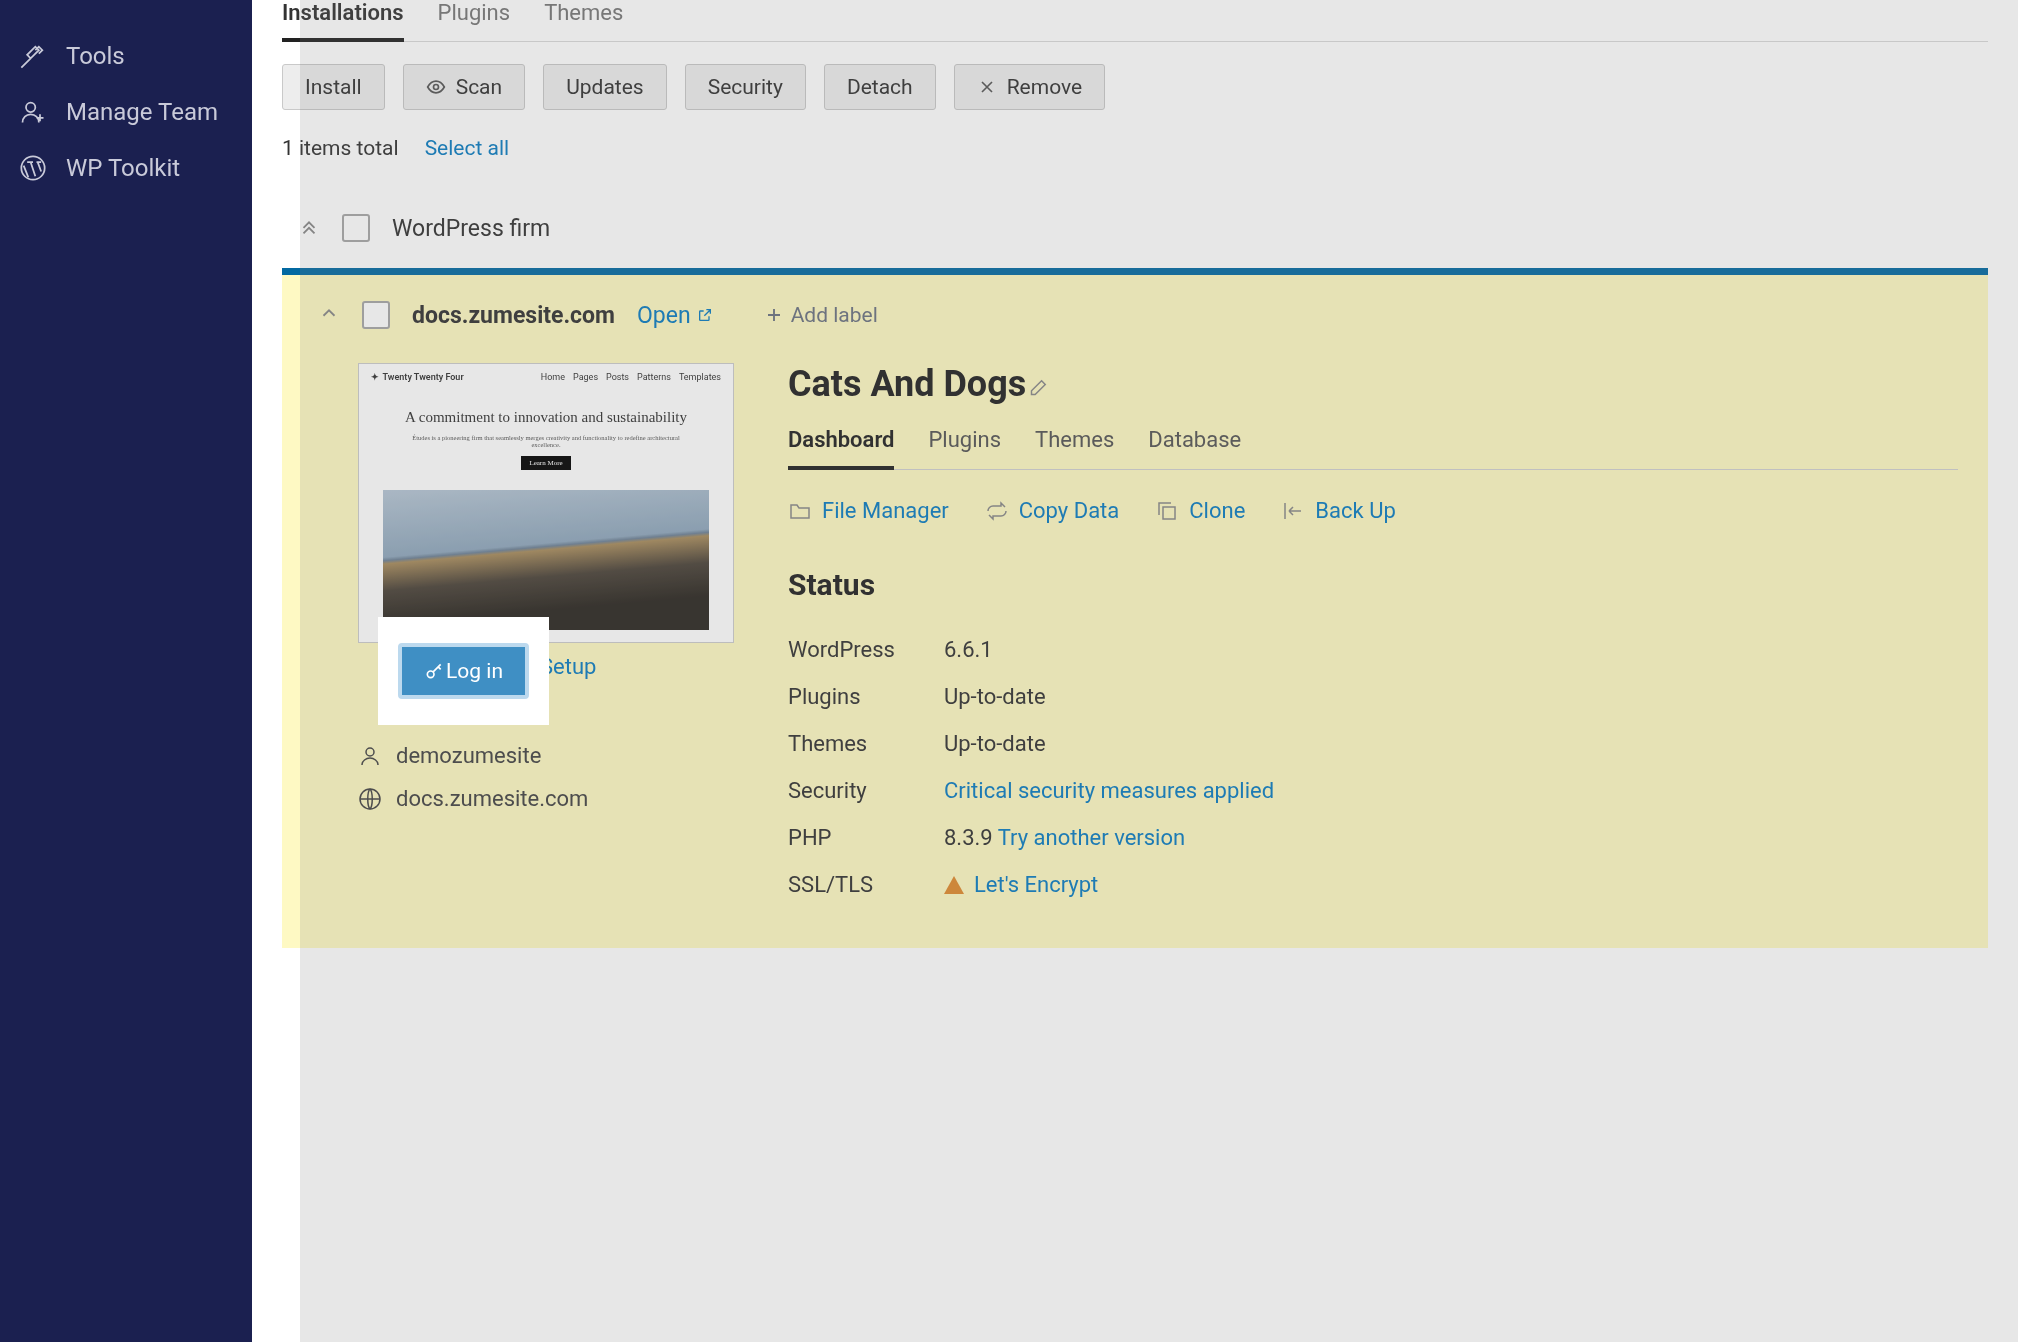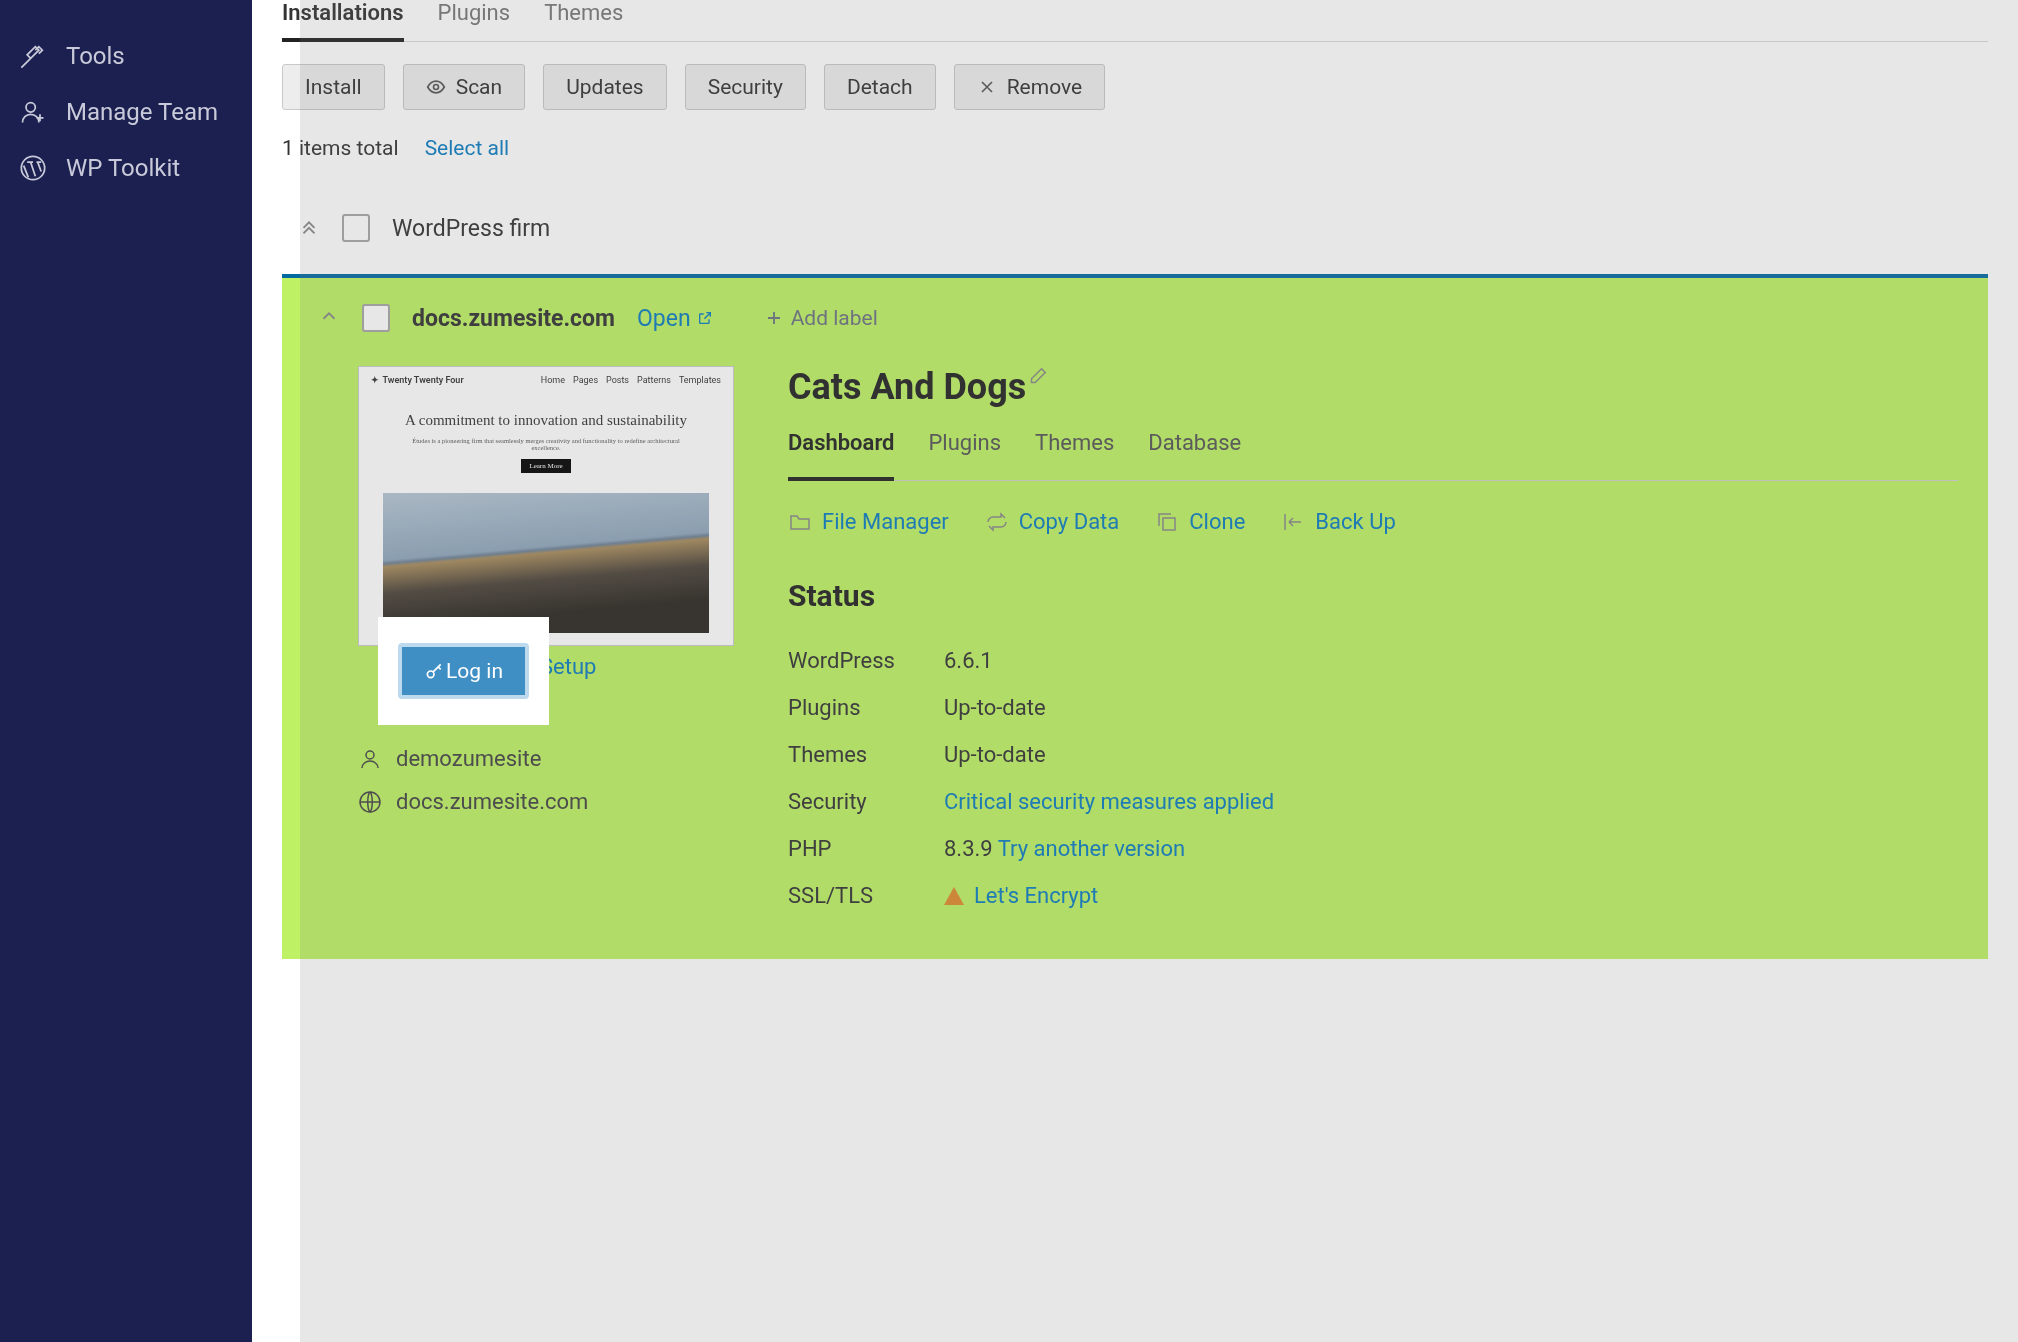--- a/index.html
+++ b/index.html
@@ -30,21 +30,21 @@
 .items-row { margin-top: 26px; font-size: 21px; display:flex; gap:26px;}
 .items-row .link { color: #0a7cc1; cursor: pointer; }
 
 
 .group-header { display: flex; align-items: center; gap: 22px; margin-top: 54px; padding: 0 16px 22px 16px; }
 .collapse-btn svg, .chevron svg { width: 22px; height: 22px; stroke: #888; fill:none; stroke-width:2;}
 .checkbox { width: 28px; height: 28px; border: 2px solid #a6a6a6; border-radius: 3px; background:#fff; }
 .group-title { font-size: 23px; color: #333; }
 
 
-.site-card { border-top: 4px solid #0369a1; background: #bef264; margin-top: 10px; }
+.site-card { border-top: 7px solid #0369a1; background: #fef9c3; margin-top: 4px; }
 .site-header { display: flex; align-items: center; gap: 22px; padding: 26px 20px 24px 36px; }
 .site-domain { font-weight: 700; font-size: 23px; }
 .open-link { color: #0a7cc1; font-size: 23px; display:flex; align-items:center; gap:6px; cursor:pointer;}
 .open-link svg { width:16px; height:16px; stroke:#0a7cc1; fill:none; stroke-width:2;}
 .add-label { color: #6b7280; display:flex; align-items:center; gap:8px; font-size: 21px; margin-left:30px; cursor:pointer;}
 .add-label svg { width:18px;height:18px; stroke:#6b7280; fill:none; stroke-width:2.5;}
 
 .site-body { display: flex; gap: 50px; padding: 10px 30px 40px 76px; }
 .left-col { width: 380px; }
 .preview { width: 376px; height: 280px; border: 1px solid #ccc; background: #fff; font-size:10px; overflow:hidden; position:relative; }
@@ -62,26 +62,26 @@
 .login-btn svg { width:20px; height:20px; stroke:#fff; fill:none; stroke-width:2;}
 
 .setup-link { color:#0a7cc1; font-size:22px; cursor:pointer; position:absolute; z-index:2; }
 
 .meta-row { display:flex; align-items:center; gap:14px; font-size:22px; color:#444; margin-top:18px;}
 .meta-row svg { width:24px; height:24px; stroke:#444; fill:none; stroke-width:1.5;}
 .left-meta { margin-top: 100px; }
 
 
 .right-col { flex:1; }
-.site-title-row { display:flex; align-items:flex-start; }
+.site-title-row { display:flex; align-items:flex-end; }
 .site-title { font-size:36px; font-weight:700; color:#222;}
 .edit-icon svg { width:22px; height:22px; stroke:#888; fill:none; stroke-width:1.6;}
 
 .sub-tabs { display:flex; gap:34px; border-bottom:1px solid #d0d0d0; margin-top:22px;}
-.sub-tab { padding:0 0 22px 0; font-size:22px; color:#555; cursor:pointer;}
+.sub-tab { padding:0 0 14px 0; font-size:22px; color:#555; cursor:pointer;}
 .sub-tab.active { color:#222; font-weight:600; border-bottom:4px solid #222; margin-bottom:-1px;}
 
 .action-links { display:flex; gap:36px; margin-top:28px; flex-wrap:wrap;}
 .action-link { display:flex; align-items:center; gap:10px; color:#0a7cc1; font-size:22px; cursor:pointer;}
 .action-link svg { width:24px; height:24px; stroke:#888; fill:none; stroke-width:1.5;}
 
 .status-heading { font-size:30px; font-weight:700; margin-top:44px; color:#222;}
 .status-grid { margin-top:24px; }
 .status-row { display:flex; padding:11px 0; font-size:22px;}
 .status-label { width:156px; color:#333;}

